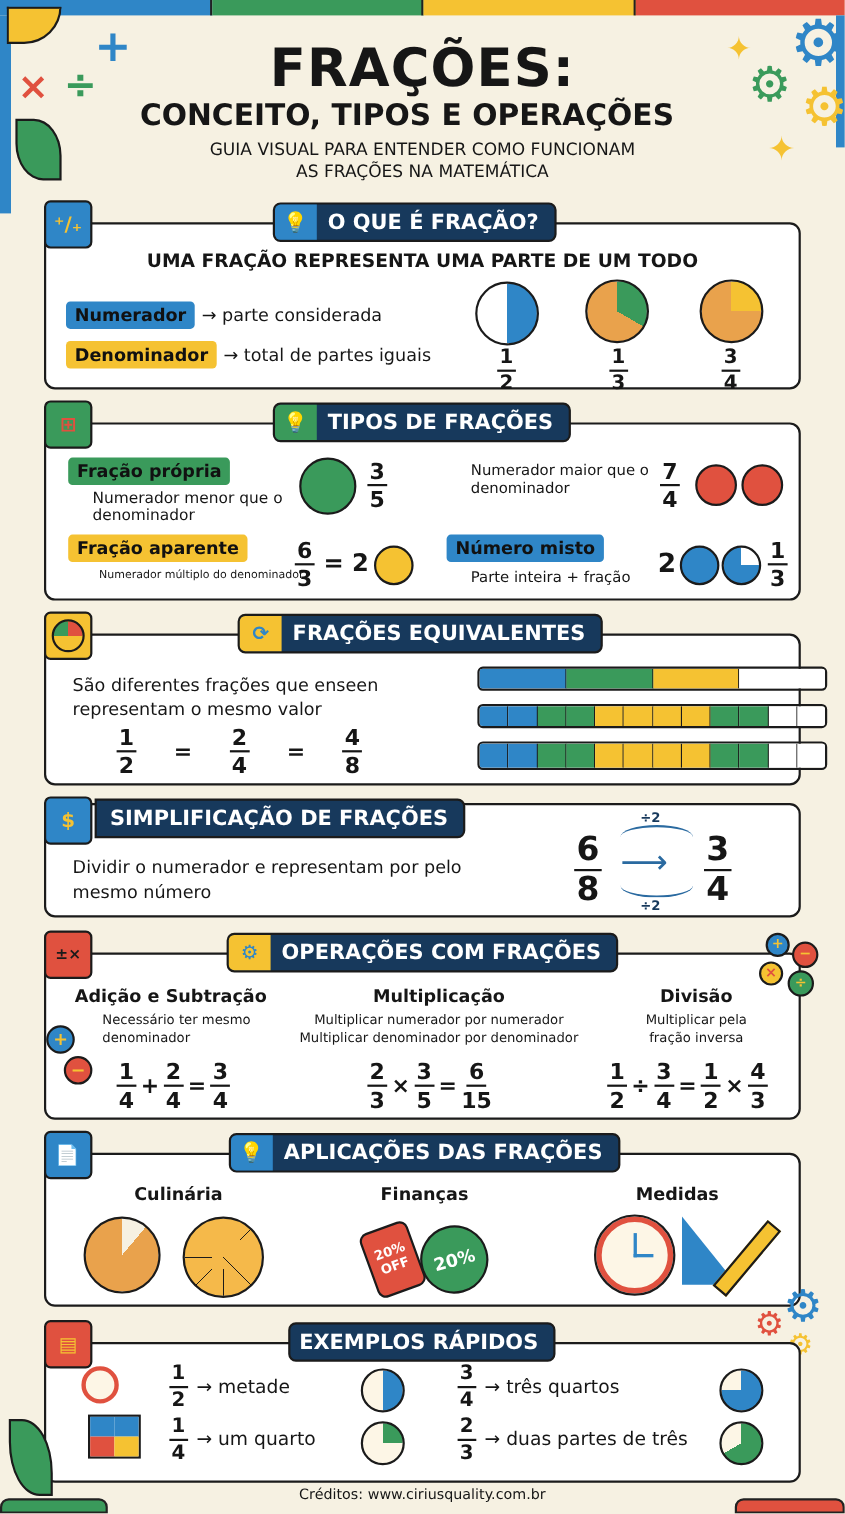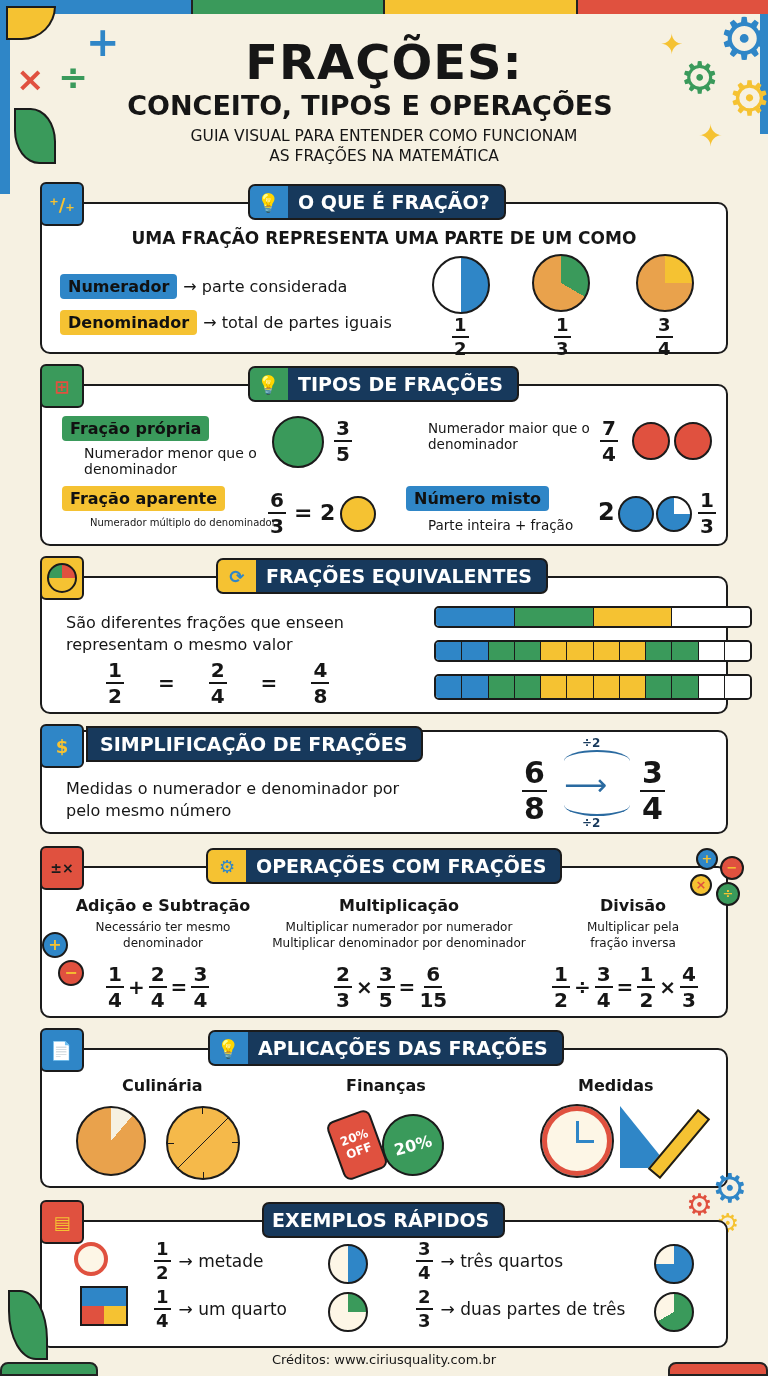--- a/index.html
+++ b/index.html
@@ -53,21 +53,21 @@
 <div class="abs" style="left:728px;top:74px;color:#f5c232;font-size:48px;line-height:1">⚙</div>
 
 <div class="h1">FRAÇÕES:</div>
 <div class="h2">CONCEITO, TIPOS E OPERAÇÕES</div>
 <div class="h3">
   <div>GUIA VISUAL PARA ENTENDER COMO FUNCIONAM</div>
   <div>AS FRAÇÕES NA MATEMÁTICA</div>
 </div>
 
 <div class="card" style="top:202px;height:152px">
-  <div class="abs" style="top:24px;left:0;width:100%;text-align:center;font-weight:bold;font-size:17px">UMA FRAÇÃO REPRESENTA UMA PARTE DE UM COMO</div>
+  <div class="abs" style="top:24px;left:0;width:100%;text-align:center;font-weight:bold;font-size:17px">UMA FRAÇÃO REPRESENTA UMA PARTE DE UM TODO</div>
   <div class="abs" style="top:70px;left:18px;display:flex;align-items:center;gap:6px;font-size:16px">
     <span class="tag" style="background:#2f86c7;color:#111">Numerador</span>
     <span>→ parte considerada</span>
   </div>
   <div class="abs" style="top:106px;left:18px;display:flex;align-items:center;gap:6px;font-size:16px">
     <span class="tag" style="background:#f5c232;color:#111">Denominador</span>
     <span>→ total de partes iguais</span>
   </div>
   <div class="abs pie" style="left:390px;top:52px;width:58px;height:58px;background:linear-gradient(90deg,#fff 50%,#2f86c7 50%)"></div>
   <div class="abs frac" style="left:410px;top:112px;font-size:18px">
@@ -197,42 +197,42 @@
 </div>
 <div class="sicon" style="left:40px;top:556px;background:#f5c232">
   <span style="display:block;width:30px;height:30px;border-radius:50%;border:2px solid #1b1b1b;background:conic-gradient(#e0513f 0 90deg,#f5c232 90deg 180deg,#f5c232 180deg 270deg,#3a9a5b 270deg)"></span>
 </div>
 <div class="pill" style="left:216px;top:558px">
   <span class="pic" style="background:#f5c232;color:#2f86c7">⟳</span>
   <span>FRAÇÕES EQUIVALENTES</span>
 </div>
 
 <div class="card" style="top:730px;height:104px">
-  <div class="abs" style="left:24px;top:46px;width:360px;font-size:16px;line-height:22px">Medidas o numerador e denominador por pelo mesmo número</div>
+  <div class="abs" style="left:24px;top:46px;width:360px;font-size:16px;line-height:22px">Dividir o numerador e representam por pelo mesmo número</div>
   <div class="abs frac" style="left:480px;top:26px;font-size:30px">
       <span class="n">6</span>
       <span class="d">8</span>
     </div>
   <div class="abs" style="left:540px;top:4px;font-size:12px;font-weight:bold;color:#17395c">÷2</div>
   <div class="abs" style="left:522px;top:18px;width:66px;height:22px;border-top:2.5px solid #2a6aa0;border-radius:50% 50% 0 0"></div>
   <div class="abs" style="left:522px;top:38px;font-size:30px;color:#2a6aa0;line-height:1">⟶</div>
   <div class="abs" style="left:522px;top:62px;width:66px;height:22px;border-bottom:2.5px solid #2a6aa0;border-radius:0 0 50% 50%"></div>
   <div class="abs" style="left:540px;top:84px;font-size:12px;font-weight:bold;color:#17395c">÷2</div>
   <div class="abs frac" style="left:598px;top:26px;font-size:30px">
       <span class="n">3</span>
       <span class="d">4</span>
     </div>
 </div>
 <div class="sicon" style="left:40px;top:724px;background:#2f86c7;color:#f5c232">$</div>
 <div class="pill" style="left:86px;top:726px;border-radius:0 7px 7px 0;padding-left:12px">
   <span>SIMPLIFICAÇÃO DE FRAÇÕES</span>
 </div>
 
 <div class="card" style="top:866px;height:152px">
-  <div class="abs" style="left:26px;top:28px;width:190px;text-align:center">
+  <div class="abs" style="left:26px;top:28px;width:190px;">
     <div style="font-weight:bold;font-size:16px">Adição e Subtração</div>
     <div style="font-size:12px;margin:4px auto 0;width:140px;line-height:16px">Necessário ter mesmo denominador</div>
   </div>
   <div class="abs" style="left:64px;top:96px;display:flex;align-items:center;gap:4px;font-size:20px">
     <span class="frac">
         <span class="n">1</span>
         <span class="d">4</span>
       </span>
     <b>+</b>
     <span class="frac">

